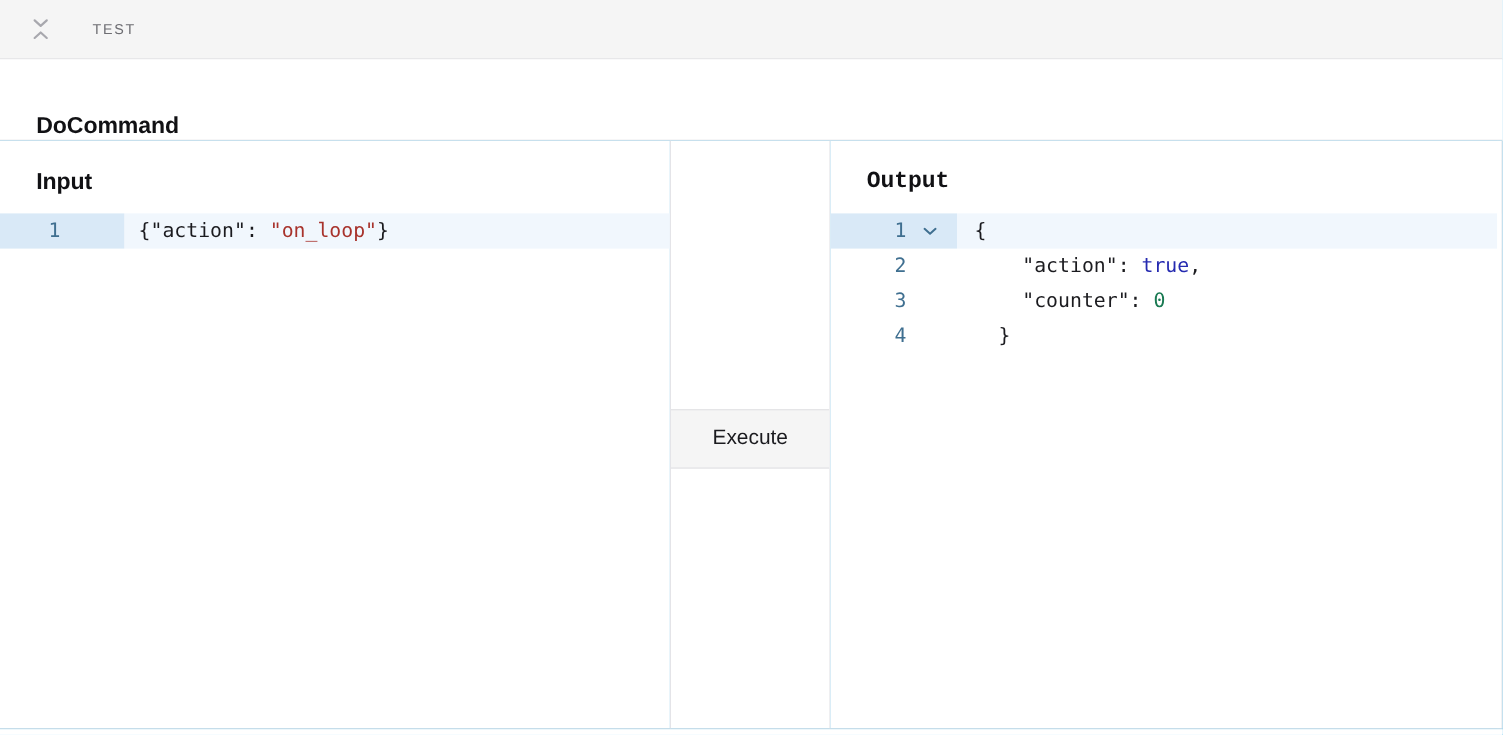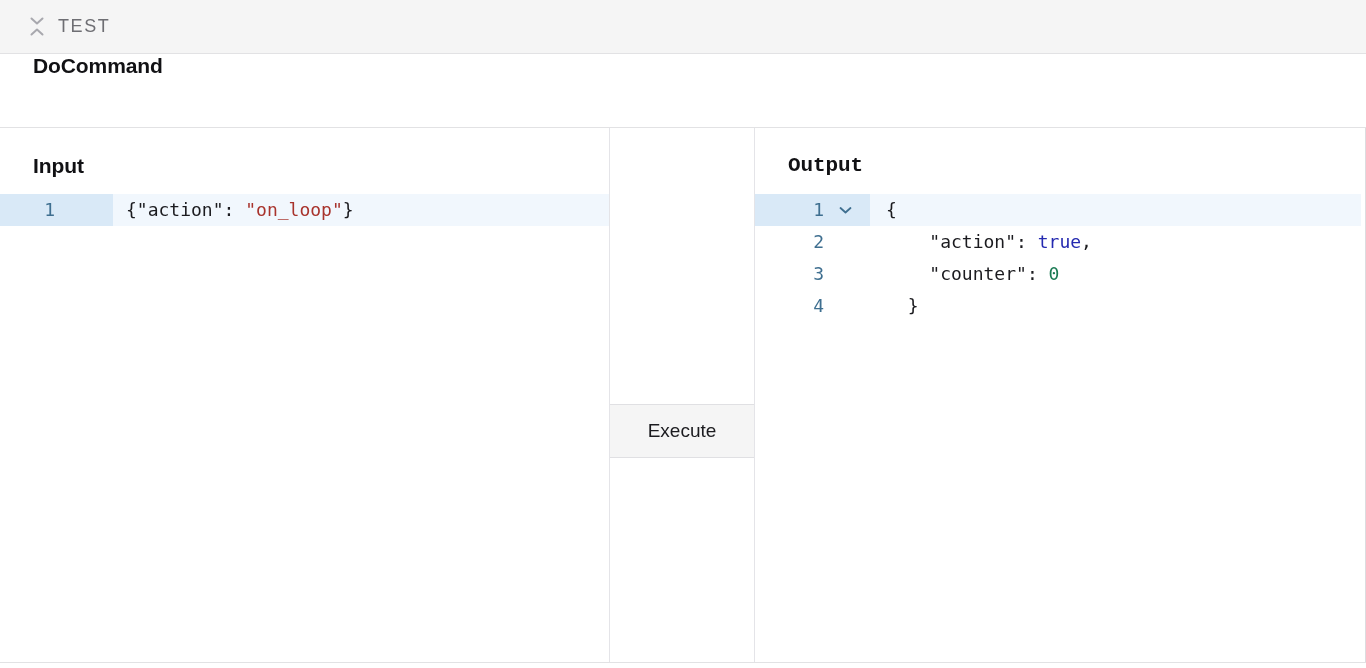--- a/index.html
+++ b/index.html
@@ -32,35 +32,35 @@
     display: flex;
     flex-direction: column;
     align-items: center;
     justify-content: center;
     gap: 3px;
     cursor: pointer;
     flex: 0 0 auto;
   }
   .collapse-icon svg { display: block; }
   .topbar-title {
-    margin-left: 10px;
-    font-size: 18px;
+    margin-left: 36px;
+    font-size: 13px;
     letter-spacing: 1.6px;
     color: #6e6e73;
     font-weight: 400;
   }
 
   
   .cmd-header {
     height: 74px;
     box-sizing: border-box;
     background: #ffffff;
     border-bottom: 1px solid #e2e2e4;
     display: flex;
-    align-items: flex-start;
+    align-items: flex-end;
     padding-left: 33px;
   }
   .cmd-title {
     font-size: 21px;
     font-weight: 700;
     color: #111114;
     letter-spacing: -0.1px;
   }
 
   
@@ -79,21 +79,20 @@
     overflow: hidden;
   }
   .panel-input  { width: 609px; }
   .panel-middle {
     width: 146px;
     border-left: 1px solid #e4e4e8;
     border-right: 1px solid #e4e4e8;
     display: flex;
     flex-direction: column;
     align-items: stretch;
-    gap: 32px;
   }
   .panel-output {
     width: 609px;
     flex: 1 1 auto;
     border-right: 1px solid #dcdcdf;
   }
 
   .panel-heading {
     font-size: 21px;
     font-weight: 700;

